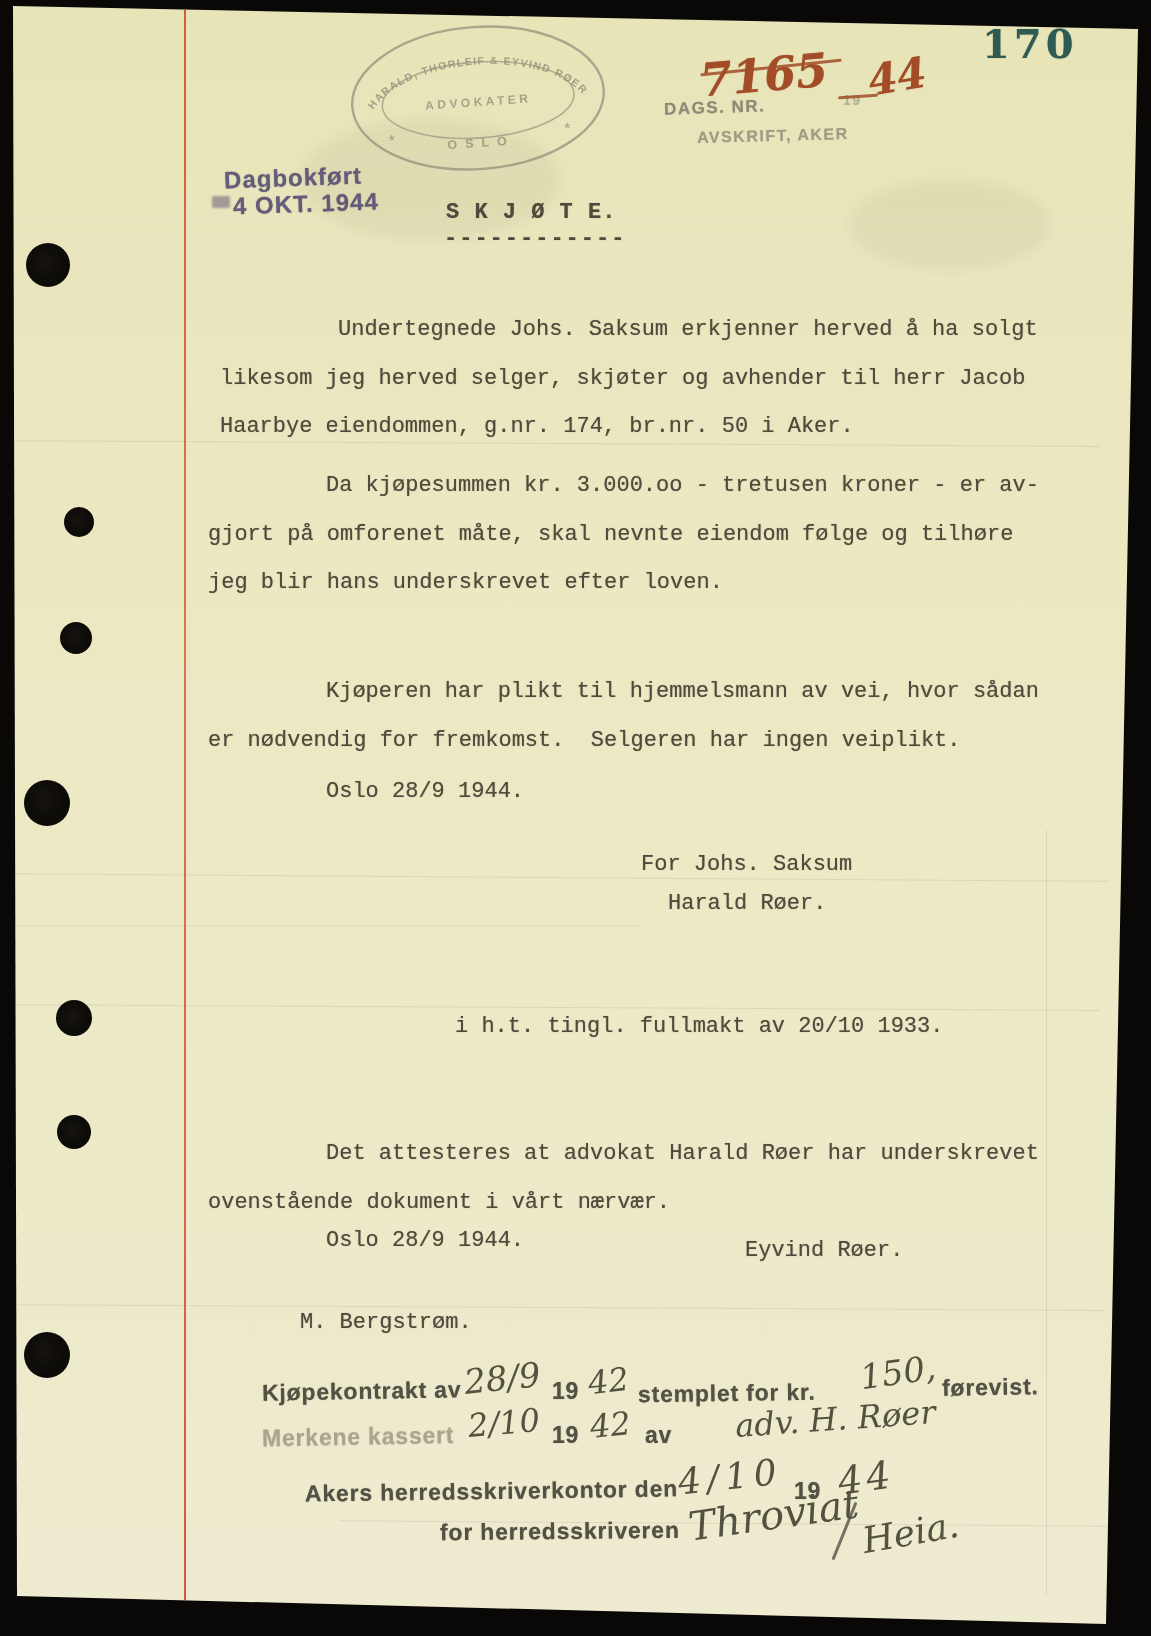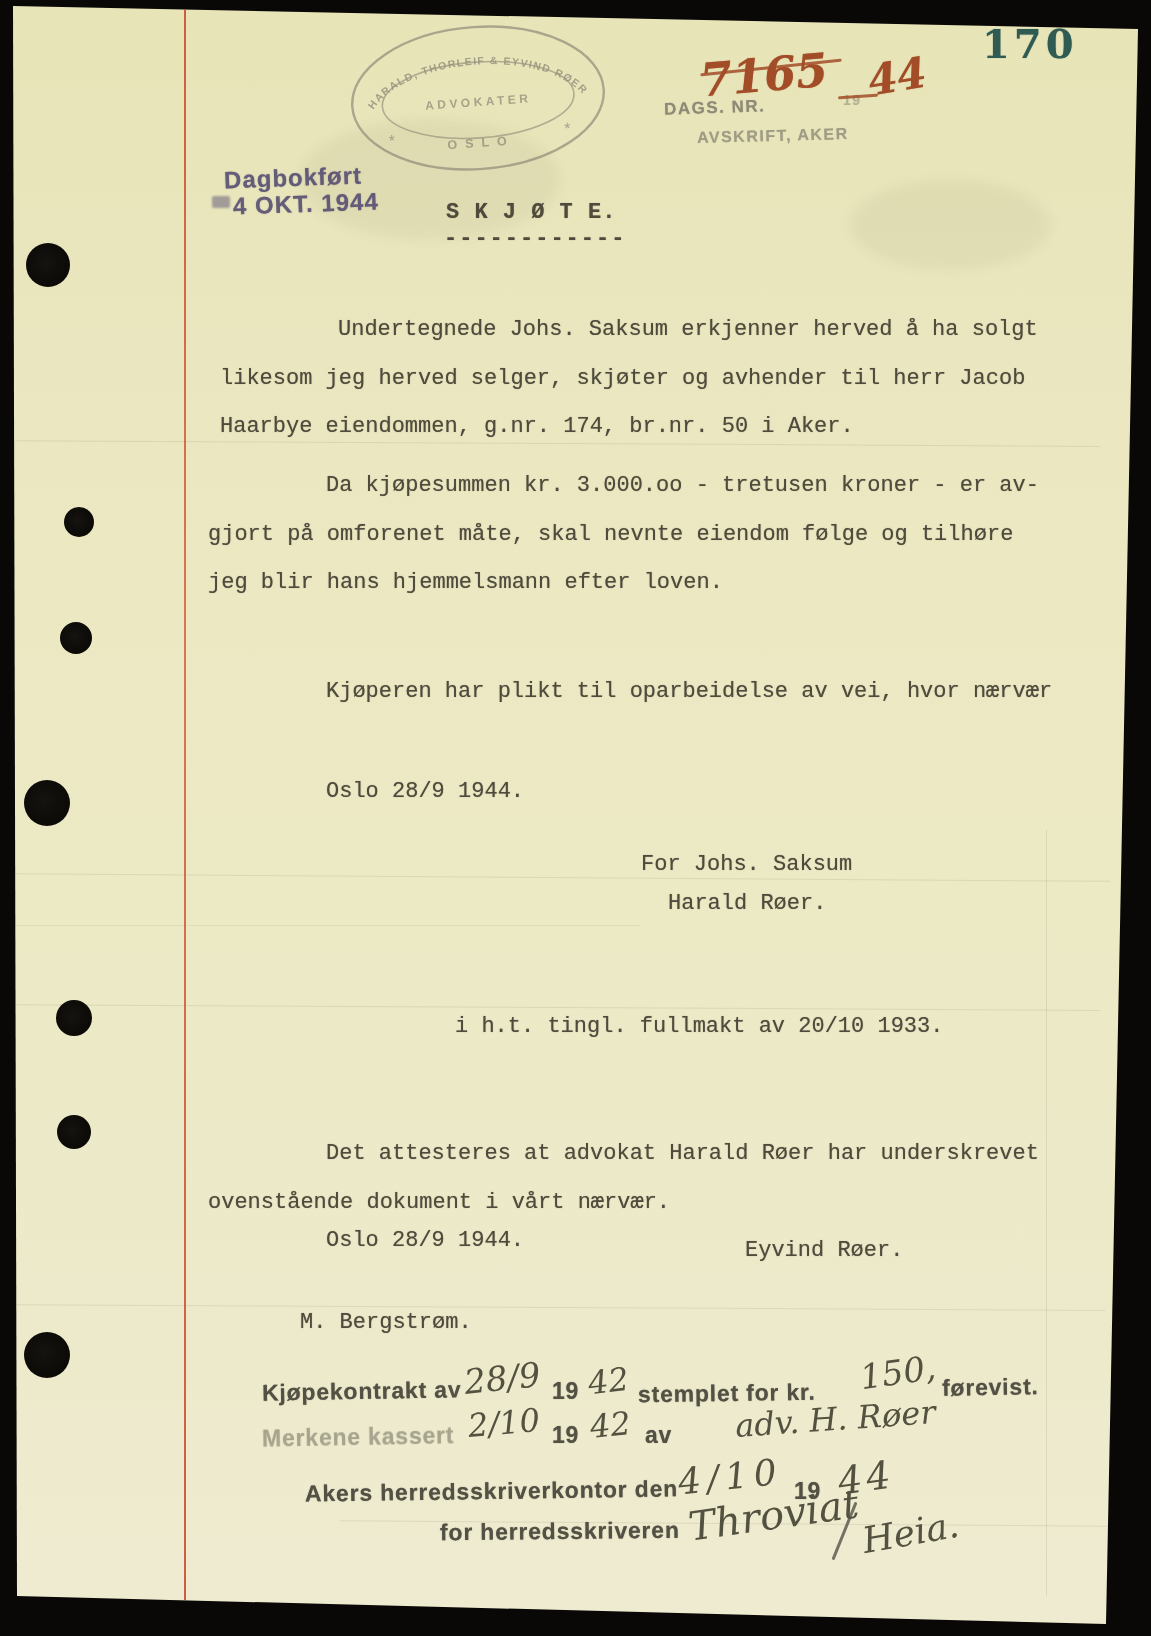--- a/index.html
+++ b/index.html
@@ -123,25 +123,26 @@
 
     <div class="mono" style="left:220px;top:306px">
       <div class="indent">Undertegnede Johs. Saksum erkjenner herved å ha solgt</div>
       <div>likesom jeg herved selger, skjøter og avhender til herr Jacob</div>
       <div>Haarbye eiendommen, g.nr. 174, br.nr. 50 i Aker.</div>
     </div>
 
     <div class="mono" style="left:208px;top:462px">
       <div class="indent">Da kjøpesummen kr. 3.000.oo - tretusen kroner - er av-</div>
       <div>gjort på omforenet måte, skal nevnte eiendom følge og tilhøre</div>
-      <div>jeg blir hans hjemmelsmann efter loven.</div>
+      <div>jeg blir hans underskrevet efter loven.</div>
     </div>
 
     <div class="mono" style="left:208px;top:668px">
-      <div class="indent">Kjøperen har plikt til oparbeidelse av vei, hvor nærvær</div>
+      <div class="indent">Kjøperen har plikt til hjemmelsmann av vei, hvor sådan</div>
+      <div>er nødvendig for fremkomst.  Selgeren har ingen veiplikt.</div>
     </div>
 
     <div class="mono single" style="left:326px;top:779px">Oslo 28/9 1944.</div>
 
     <div class="mono single" style="left:641px;top:852px">For Johs. Saksum</div>
     <div class="mono single" style="left:668px;top:891px">Harald Røer.</div>
 
     <div class="mono single" style="left:455px;top:1014px">i h.t. tingl. fullmakt av 20/10 1933.</div>
 
     <div class="mono" style="left:208px;top:1130px">

